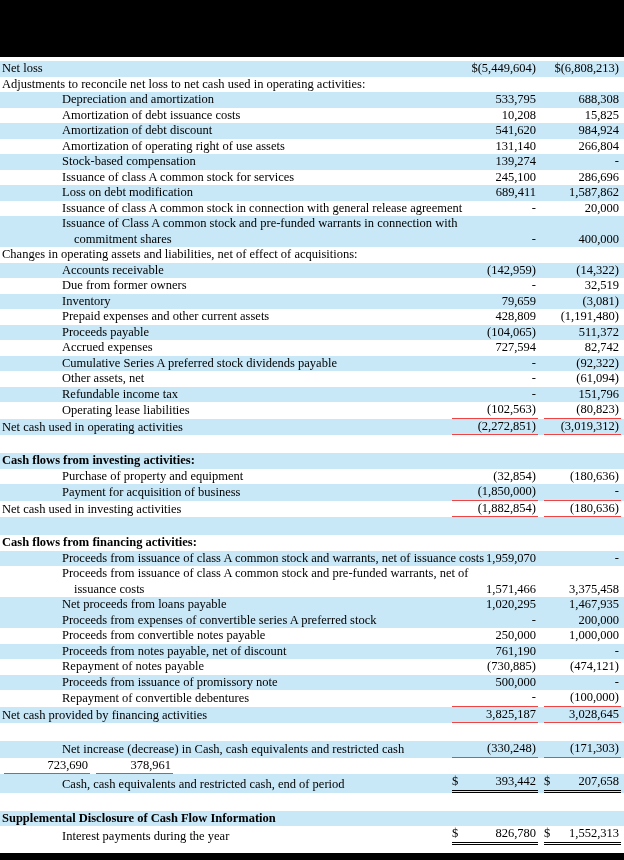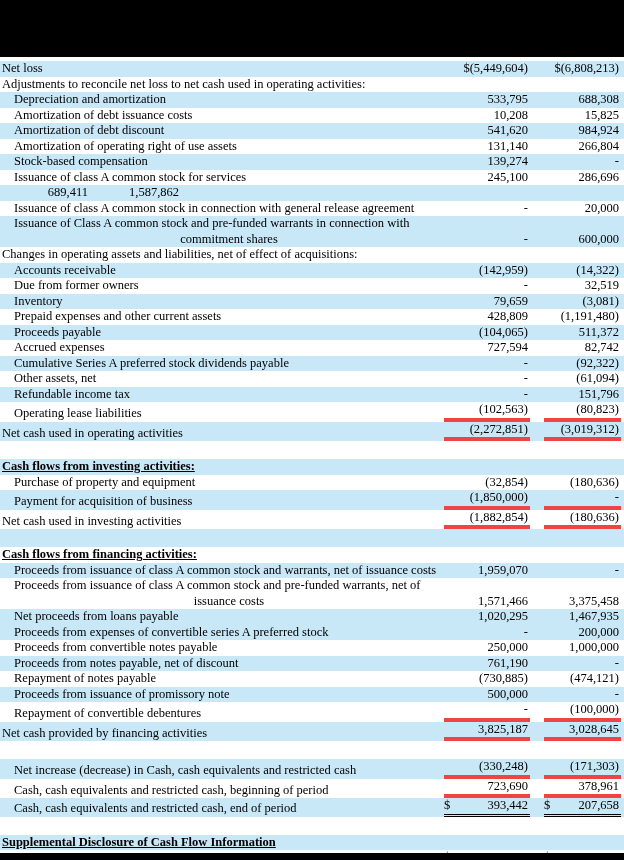--- a/index.html
+++ b/index.html
@@ -26,47 +26,46 @@
   }
   .table { width: 624px; }
   .row {
     display: flex;
     align-items: flex-end;
     font-size: 12.5px;
     line-height: 15.5px;
     min-height: 15.5px;
     padding-right: 3px;
     box-sizing: border-box;
-    gap: 8px;
   }
   .row.shaded { background: #c8e7f7; }
   .row.blank { min-height: 18px; }
-  .row.bold .label { font-weight: bold; text-decoration: underline; }
+  .row.bold .label { font-weight: bold; }
   .label {
     flex: 1 1 auto;
     min-width: 0;
     padding-left: 2px;
     white-space: nowrap;
     overflow: visible;
   }
-  .row.indent1 .label { padding-left: 14px; }
-  .label .line2 { display: block; padding-left: 12px; text-align: center; }
+  .row.indent1 .label { padding-left: 14px; margin-left: 48px; }
+  .label .line2 { display: block; padding-left: 12px; }
   .num {
     flex: 0 0 auto;
     display: flex;
     justify-content: flex-end;
     align-items: baseline;
     text-align: right;
     box-sizing: border-box;
     padding: 0 2px 0 0;
   }
   .num.c1 { width: 86px; margin-left: 4px; }
   .num.c2 { width: 77px; margin-left: 6px; }
   .num.has-dollar { justify-content: space-between; }
-  .num.u-s { border-bottom: 4px solid #ef4444; }
+  .num.u-s { border-bottom: 1px solid #ef4444; }
   .num.u-d { border-bottom: 3px double #000; }
   .num .val { white-space: nowrap; }
   .num .dollar { white-space: nowrap; }
 </style>
 </head>
 <body>
 
 <div class="redaction-top"></div>
 <div class="clipped-remnant"></div>
 <div class="table">
@@ -132,20 +131,21 @@
     <div class="row indent1">
       <div class="label"><span>Issuance of class A common stock for services</span></div>
       <div class="num c1">
         <span class="val">245,100</span>
       </div>
       <div class="num c2">
         <span class="val">286,696</span>
       </div>
     </div>
     <div class="row shaded indent1">
+      <div class="label"><span>Loss on debt modification</span></div>
       <div class="num c1">
         <span class="val">689,411</span>
       </div>
       <div class="num c2">
         <span class="val">1,587,862</span>
       </div>
     </div>
     <div class="row indent1">
       <div class="label"><span>Issuance of class A common stock in connection with general release agreement</span></div>
       <div class="num c1">
@@ -154,21 +154,21 @@
       <div class="num c2">
         <span class="val">20,000</span>
       </div>
     </div>
     <div class="row shaded indent1">
       <div class="label"><span>Issuance of Class A common stock and pre-funded warrants in connection with</span><span class="line2">commitment shares</span></div>
       <div class="num c1">
         <span class="val">-</span>
       </div>
       <div class="num c2">
-        <span class="val">600,000</span>
+        <span class="val">400,000</span>
       </div>
     </div>
     <div class="row">
       <div class="label"><span>Changes in operating assets and liabilities, net of effect of acquisitions:</span></div>
       <div class="num c1"></div>
       <div class="num c2"></div>
     </div>
     <div class="row shaded indent1">
       <div class="label"><span>Accounts receivable</span></div>
       <div class="num c1">
@@ -401,21 +401,20 @@
     <div class="row shaded indent1">
       <div class="label"><span>Net increase (decrease) in Cash, cash equivalents and restricted cash</span></div>
       <div class="num c1 u-s">
         <span class="val">(330,248)</span>
       </div>
       <div class="num c2 u-s">
         <span class="val">(171,303)</span>
       </div>
     </div>
     <div class="row indent1">
-      <div class="label"><span>Cash, cash equivalents and restricted cash, beginning of period</span></div>
       <div class="num c1 u-s">
         <span class="val">723,690</span>
       </div>
       <div class="num c2 u-s">
         <span class="val">378,961</span>
       </div>
     </div>
     <div class="row shaded indent1">
       <div class="label"><span>Cash, cash equivalents and restricted cash, end of period</span></div>
       <div class="num c1 u-d has-dollar">

